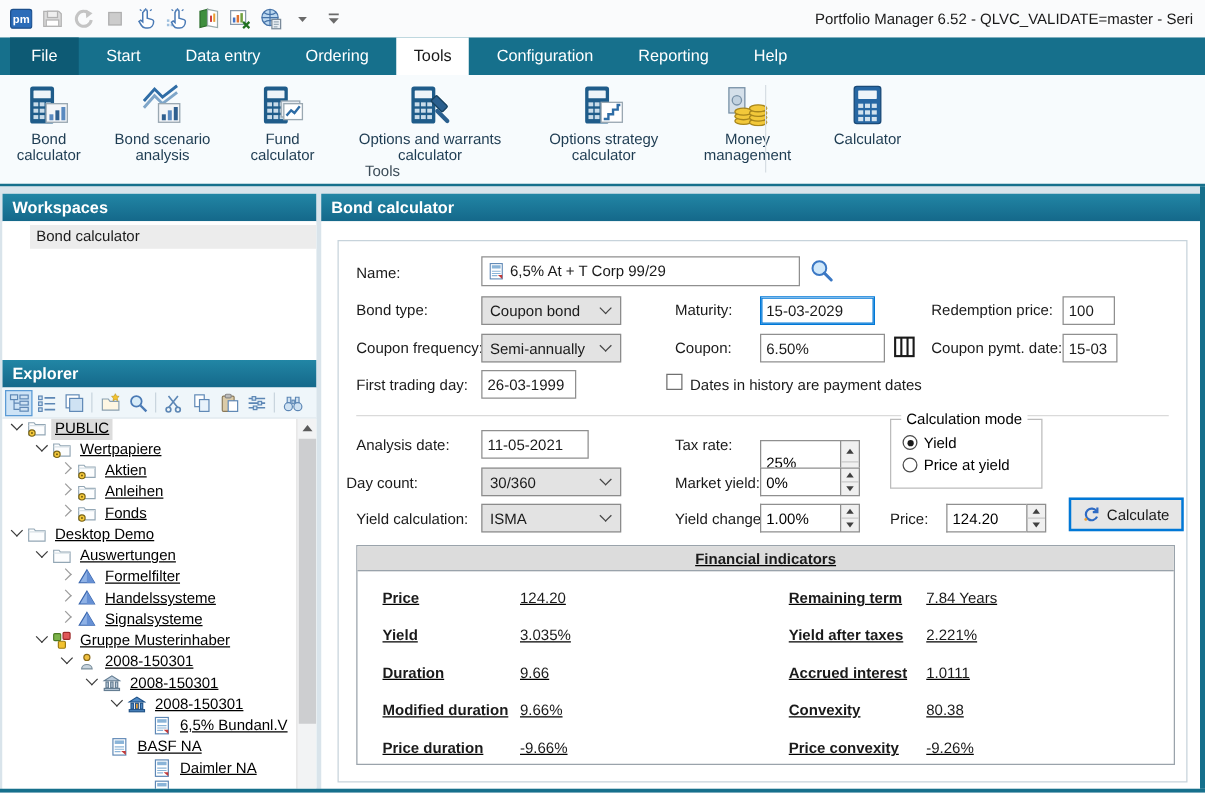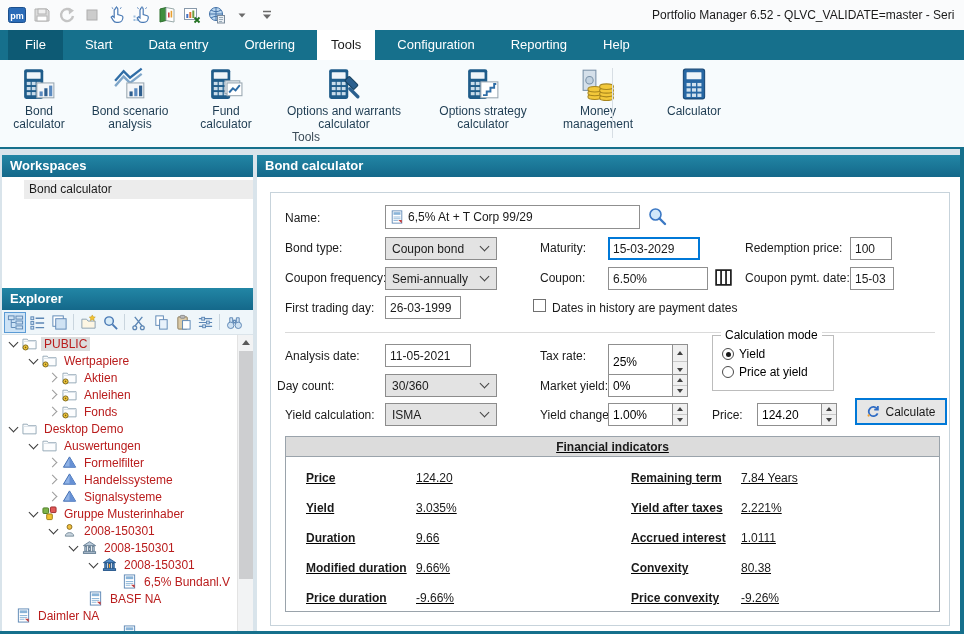--- a/index.html
+++ b/index.html
@@ -45,21 +45,21 @@
     font-size:12px; color:#1a1a1a; padding-left:5px; }
 
   #exp-toolbar { height:25px; background:#eff6fa; border-bottom:1px solid #dbe4ea;
     display:flex; align-items:center; padding-left:2px; }
   .etool { width:22px; height:21px; display:flex; align-items:center; justify-content:center; border:1px solid transparent; }
   .etool .ico { width:17px; height:17px; }
   .etool.sel { background:#cde3f6; border:1px solid #5b9bd5; }
   .esep { width:1px; height:16px; background:#c9d5de; margin:0 3px; }
 
   #tree { position:relative; height:296px; background:#fff; overflow:hidden; }
-  .trow { display:flex; align-items:center; height:17px; font-size:12px; color:#b91c1c; white-space:nowrap; }
+  .trow { display:flex; height:17px; font-size:12px; color:#000000; white-space:nowrap;text-decoration:underline; }
   .trow .ico { width:15px; height:15px; min-width:15px; margin-right:4px; }
   .tlabel { padding:0 3px; }
   .trow.sel .tlabel { background:#dcdcdc; }
   .ch { width:12px; min-width:12px; height:12px; margin-right:2px; position:relative; }
   .ch.exp::after { content:''; position:absolute; left:2px; top:1px; width:6px; height:6px;
     border-right:1.6px solid #3a3a3a; border-bottom:1.6px solid #3a3a3a; transform:rotate(45deg); }
   .ch.col::after { content:''; position:absolute; left:1px; top:2px; width:6px; height:6px;
     border-right:1.6px solid #9b9b9b; border-bottom:1.6px solid #9b9b9b; transform:rotate(-45deg); }
   #vscroll { position:absolute; right:0; top:0; width:16px; height:100%; background:#f2f3f4;
     border-left:1px solid #e3e3e3; }
@@ -684,21 +684,21 @@
             <span class="ico">
               <svg viewBox="0 0 16 16">
                 <rect x="2.5" y="1" width="11" height="14" fill="#fff" stroke="#5d87b5"></rect>
                 <rect x="4" y="2.5" width="8" height="3" fill="#8ab4d8"></rect>
                 <path d="M4 8 h8 M4 10 h8 M4 12 h5" stroke="#8ab4d8"></path>
                 <path d="M9.5 11.5 L13.5 15 V11.5z" fill="#c23a3a"></path>
               </svg>
             </span>
             <span class="tlabel">BASF NA</span>
           </div>
-          <div class="trow" style="">
+          <div class="trow" style="padding-left: 106px;">
             <span class="ch none"></span>
             <span class="ico">
               <svg viewBox="0 0 16 16">
                 <rect x="2.5" y="1" width="11" height="14" fill="#fff" stroke="#5d87b5"></rect>
                 <rect x="4" y="2.5" width="8" height="3" fill="#8ab4d8"></rect>
                 <path d="M4 8 h8 M4 10 h8 M4 12 h5" stroke="#8ab4d8"></path>
                 <path d="M9.5 11.5 L13.5 15 V11.5z" fill="#c23a3a"></path>
               </svg>
             </span>
             <span class="tlabel">Daimler NA</span>
@@ -790,21 +790,21 @@
       <div class="cb" style="left:276px;top:122px"></div>
       <div class="flabel" style="left:295px;top:124px">Dates in history are payment dates</div>
 
       <div class="hsep"></div>
 
       <div class="flabel" style="left:28px;top:172px">Analysis date:</div>
       <div class="inp" style="left:128px;top:167px;width:86px;height:23px">
         <span>11-05-2021</span>
       </div>
       <div class="flabel" style="left:283px;top:172px">Tax rate:</div>
-      <div class="spin" style="left:351px;top:167px;width:80px;height:35px">
+      <div class="spin" style="left:351px;top:175px;width:80px;height:35px">
         <span class="val">25%</span>
         <span class="btns">
             <span class="sbtn top">
               <i class="tri-up"></i>
             </span>
             <span class="sbtn">
               <i class="tri-dn"></i>
             </span>
           </span>
       </div>

